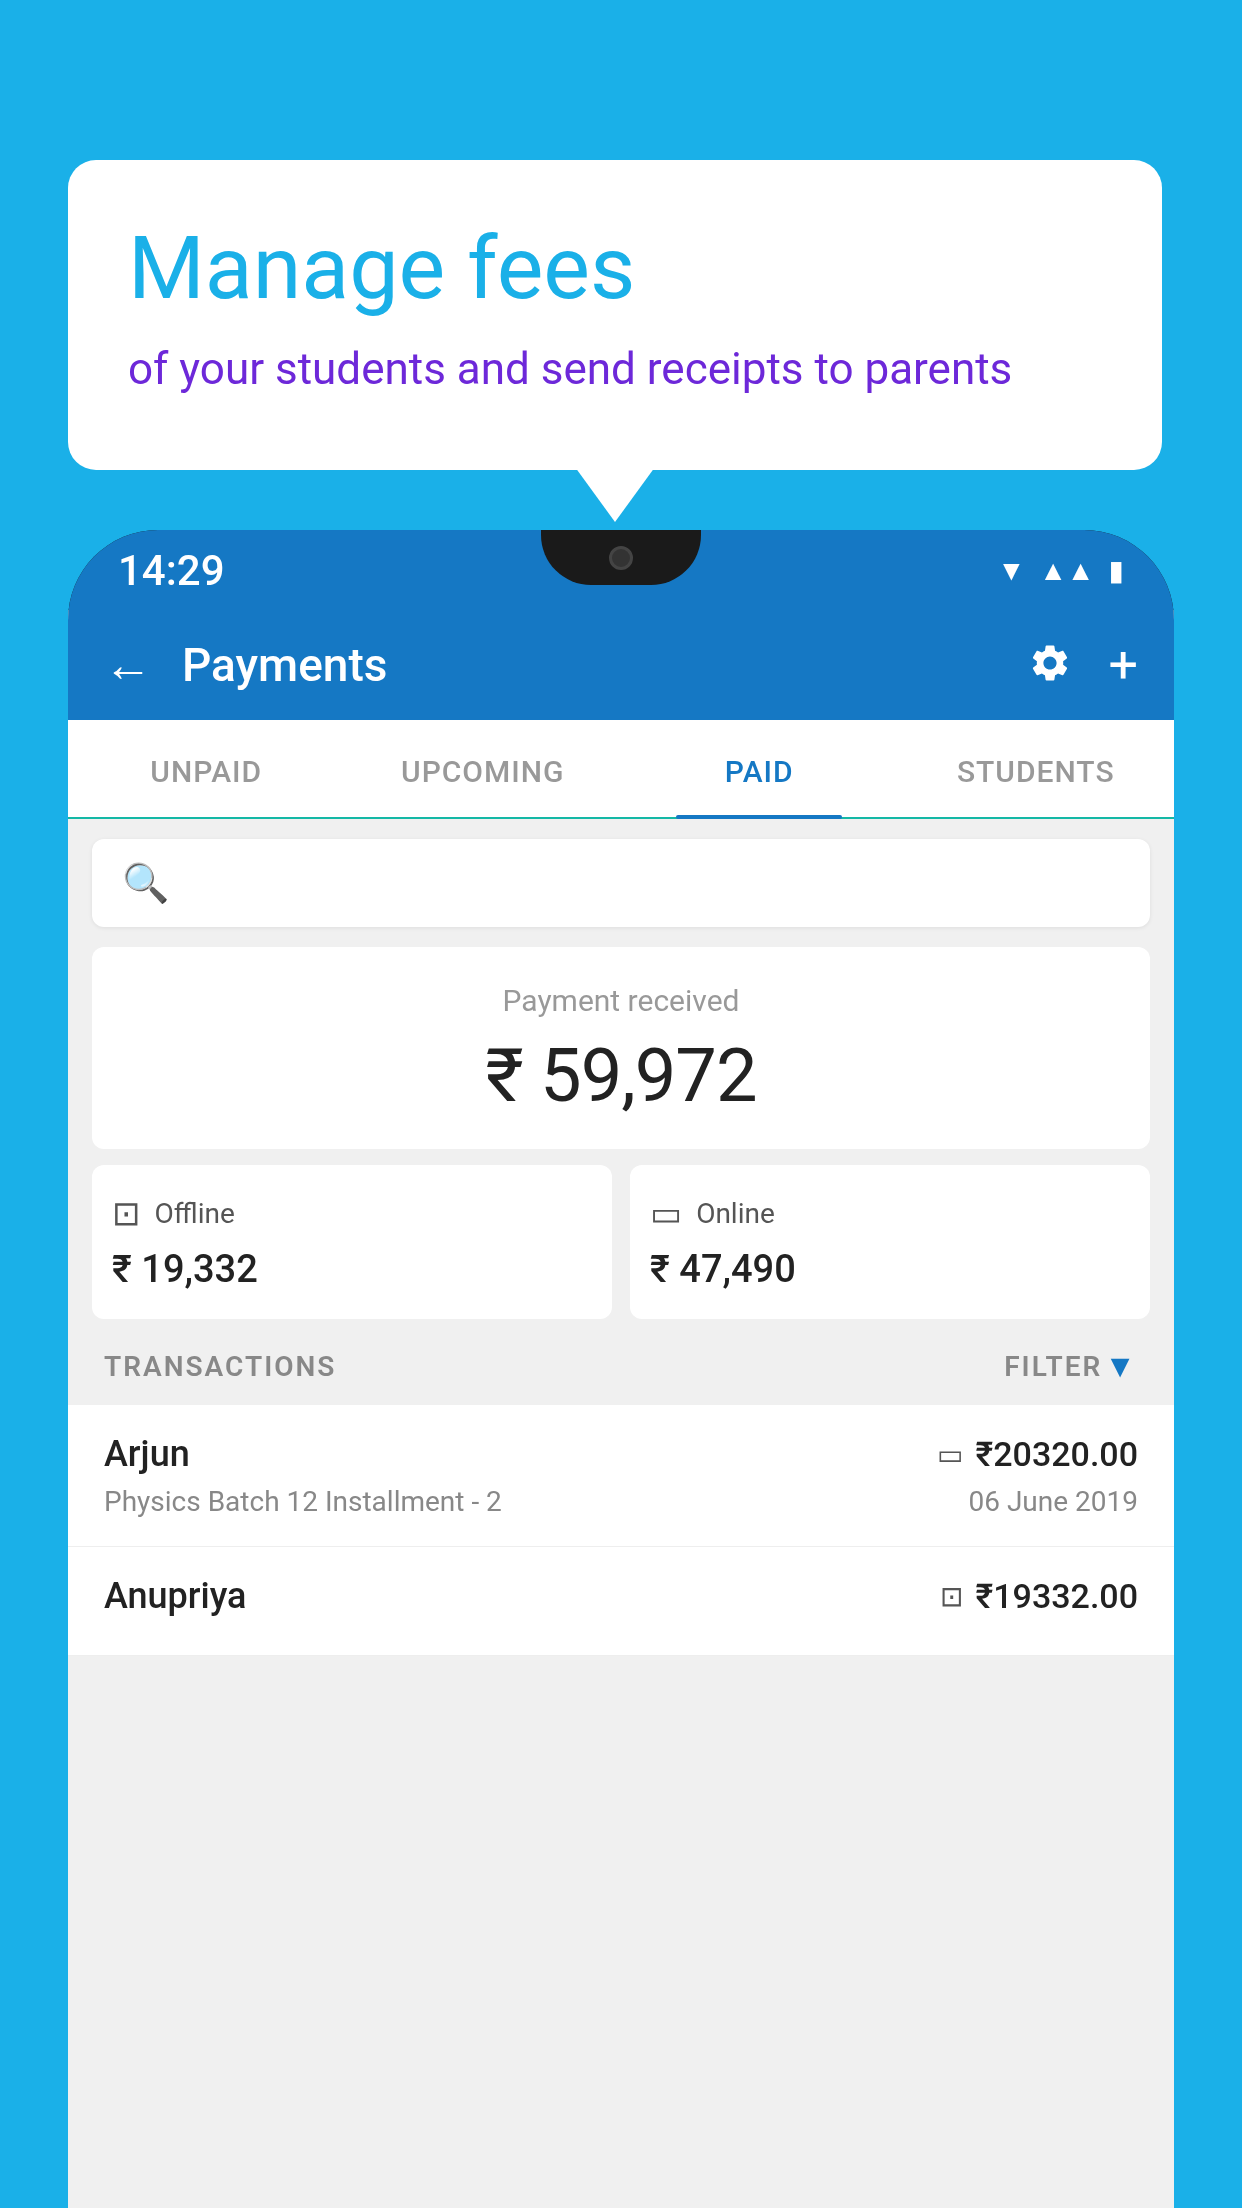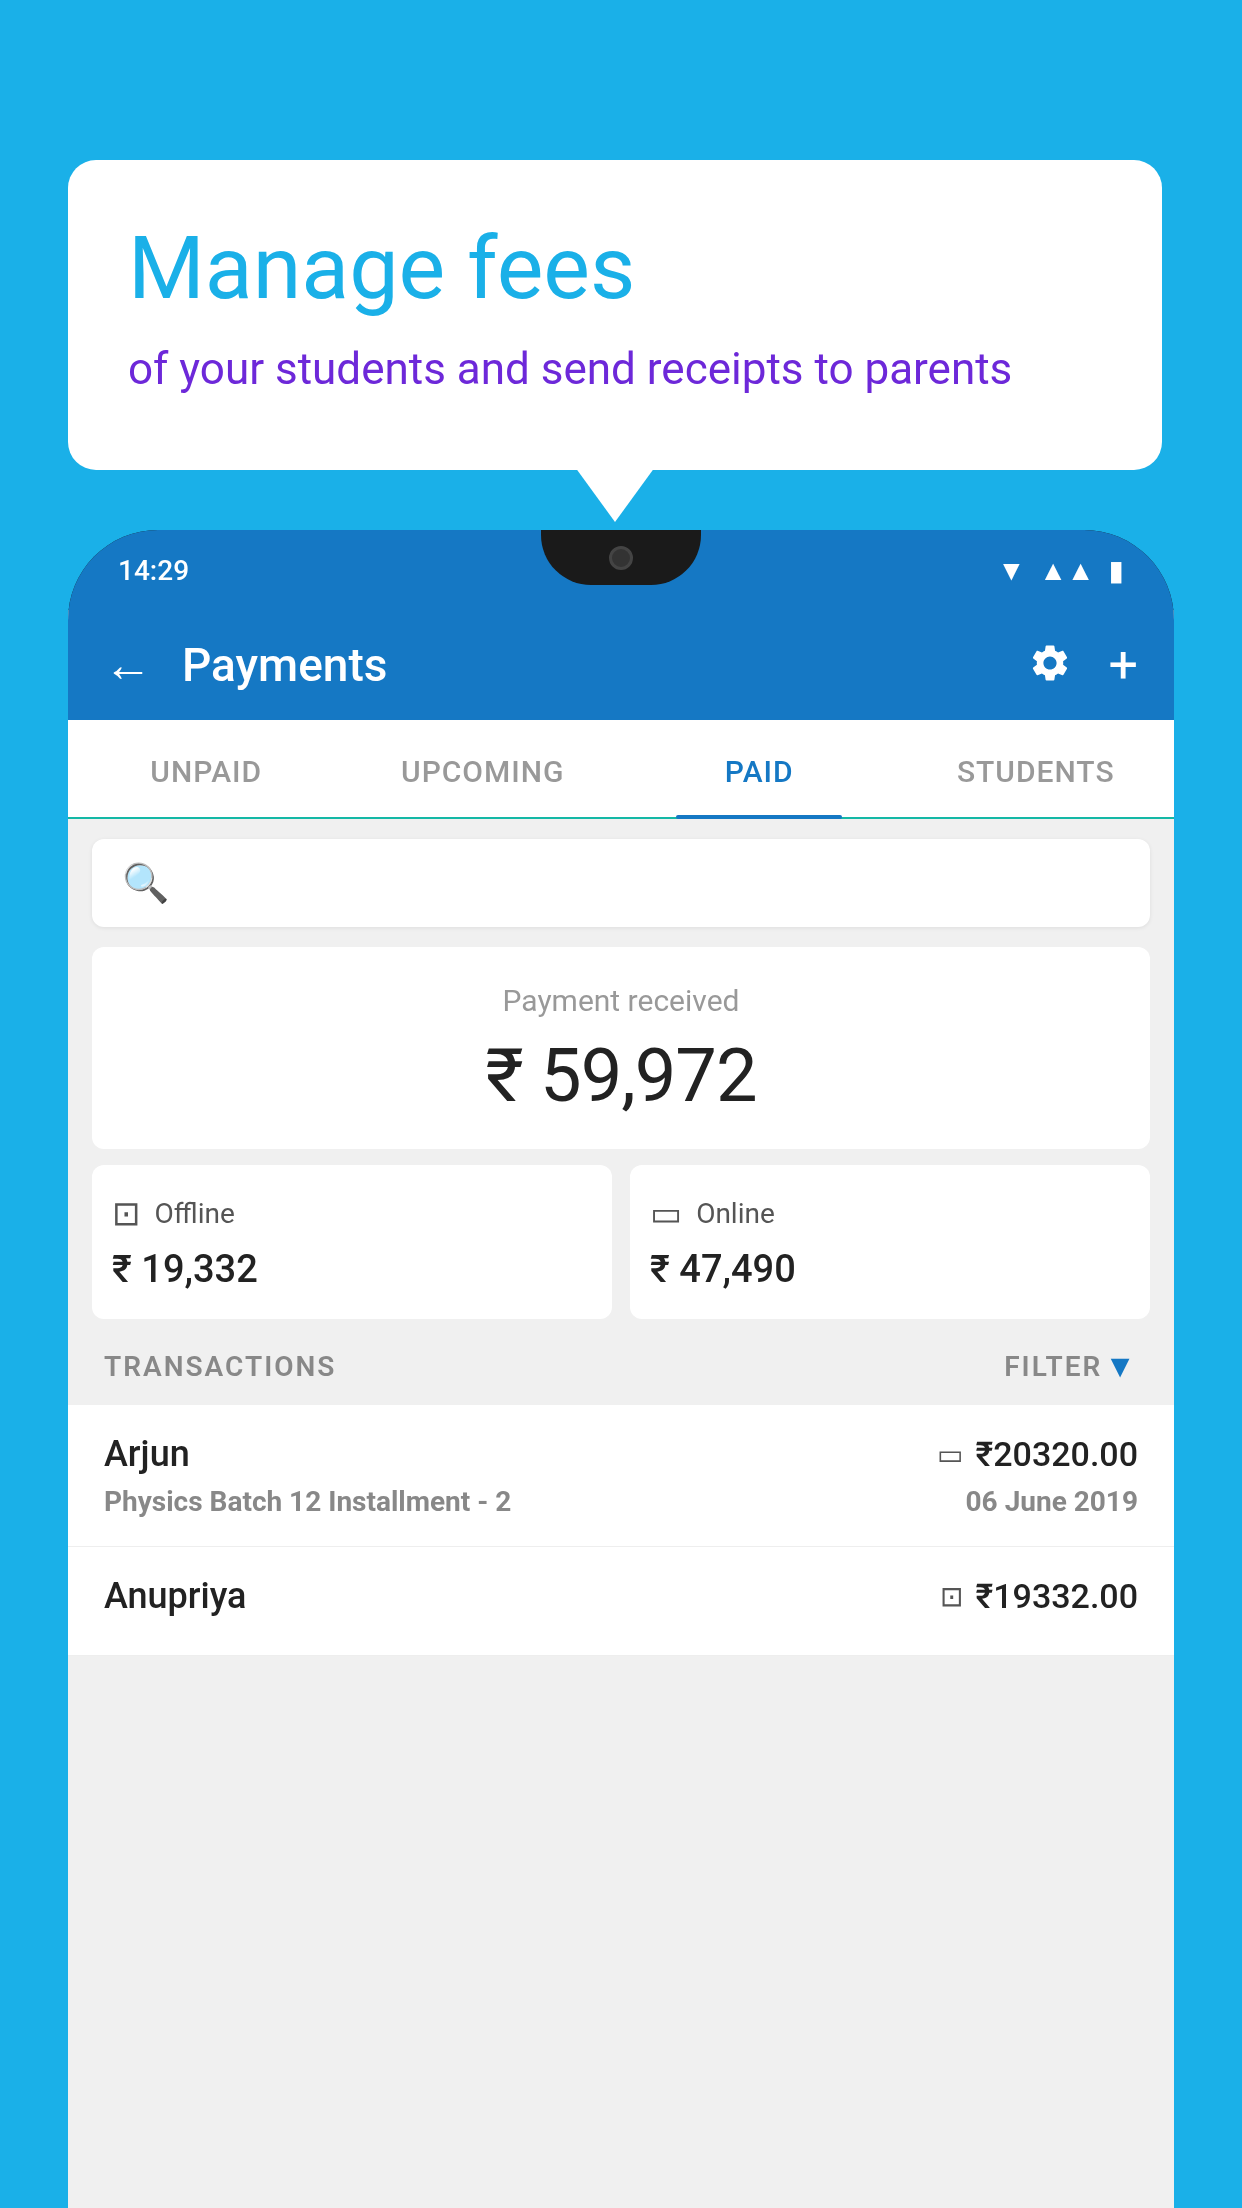--- a/index.html
+++ b/index.html
@@ -67,21 +67,21 @@
       background: #1578c4;
       height: 80px;
       display: flex;
       align-items: center;
       justify-content: space-between;
       padding: 0 50px;
       position: relative;
     }
     .status-time {
       color: white;
-      font-size: 28px;
+      font-size: 42px;
       font-weight: 500;
     }
     .status-icons {
       display: flex;
       align-items: center;
       gap: 14px;
     }
     .status-icons span {
       color: white;
       font-size: 28px;
@@ -305,21 +305,20 @@
     }
     .transaction-amount {
       font-size: 34px;
       font-weight: 500;
       color: #222;
     }
     .transaction-bottom {
       display: flex;
       justify-content: space-between;
       align-items: center;
-      font-weight: bold;
     }
     .transaction-course {
       font-size: 28px;
       color: #888;
     }
     .transaction-date {
       font-size: 28px;
       color: #888;
     }
 

